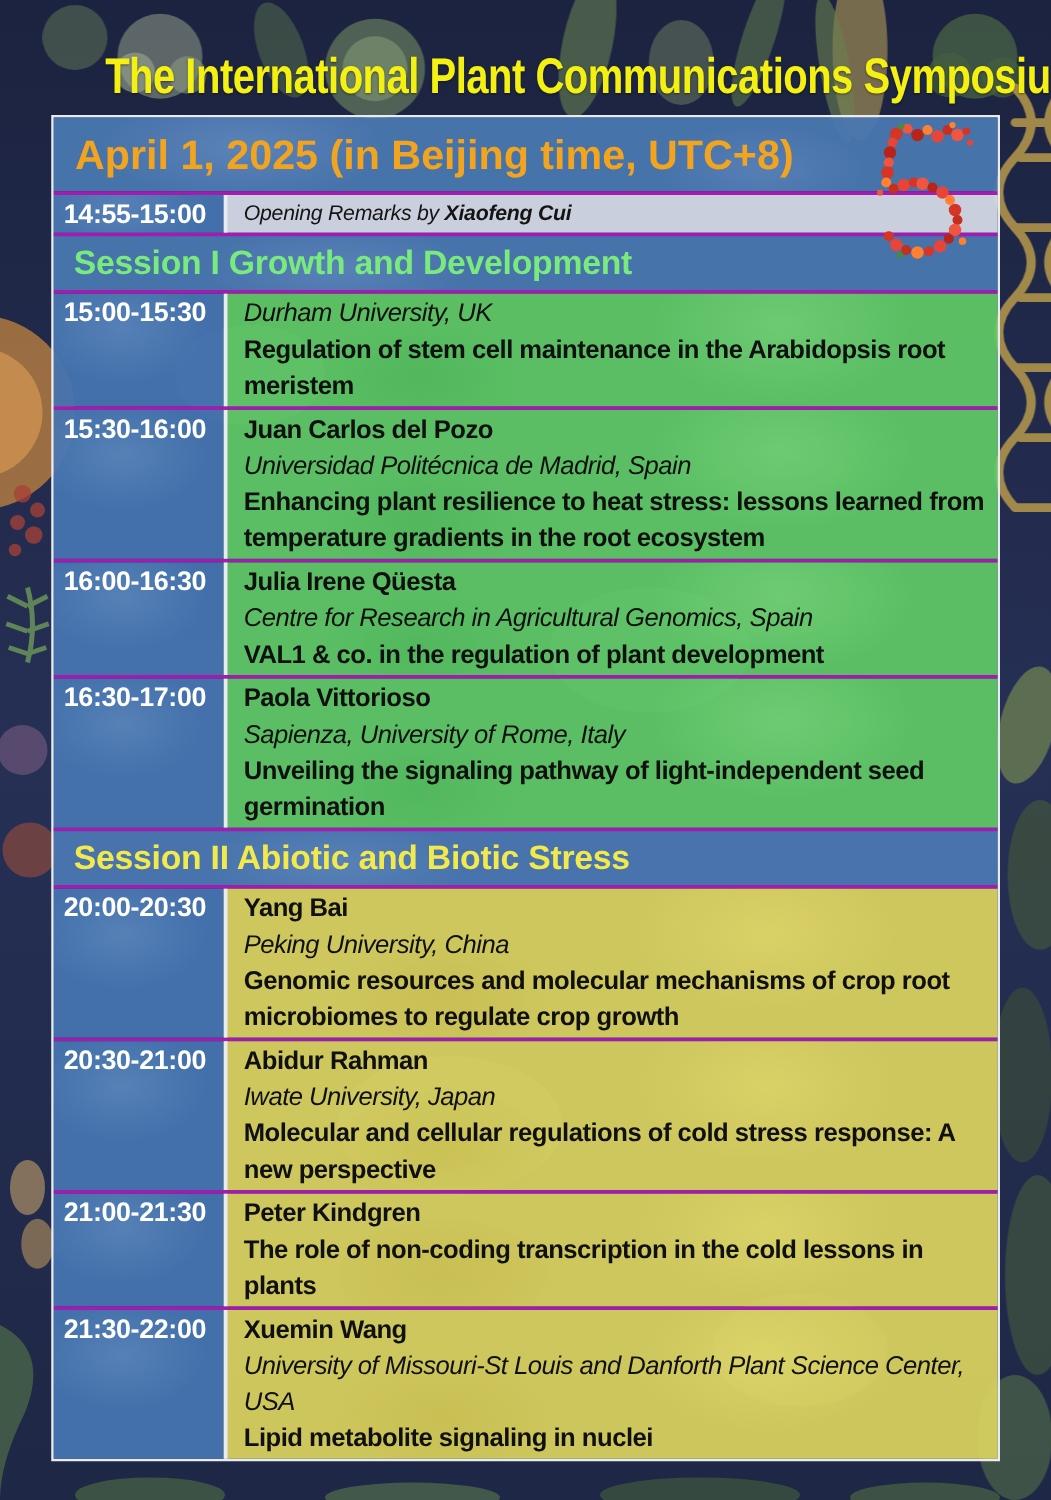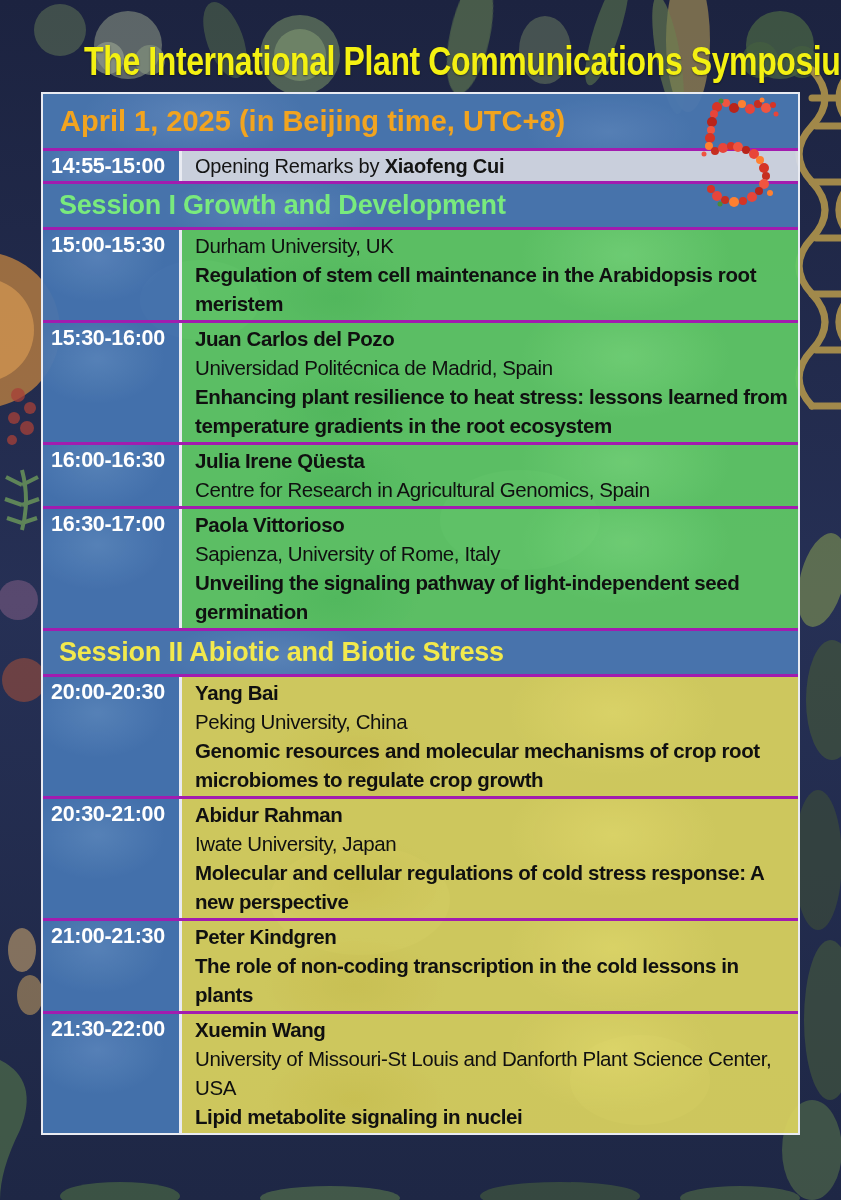--- a/index.html
+++ b/index.html
@@ -22,29 +22,29 @@
   .schedule{
     position:absolute;left:41px;top:92px;width:759px;box-sizing:border-box;
     border:2px solid #e9ebf2;
   }
   .sep{border-top:3px solid #a21caf;}
   .date-header{
     background:
       radial-gradient(ellipse 160px 60px at 20% 40%, rgba(160,190,225,0.22), transparent 70%),
       radial-gradient(ellipse 120px 50px at 75% 70%, rgba(150,185,220,0.18), transparent 70%),
       rgba(74,119,177,0.95);
-    color:#f2a41f;font-weight:bold;font-size:29px;
+    color:#f2a41f;font-weight:bold;font-size:33px;
     padding:11px 0 10px 17px;
   }
   .opening-row{display:flex;}
   .opening-row .time-cell{line-height:28px;padding-top:1px;padding-bottom:1px;}
   .opening-content{
     flex:1;background:rgba(213,218,229,0.94);color:#141414;
-    font-size:20px;line-height:28px;padding:1px 10px 1px 13px;
-    border-left:3px solid #e9ebf2;letter-spacing:-0.2px;
+    font-size:17px;line-height:28px;padding:1px 10px 1px 13px;
+    border-left:3px solid #e9ebf2;letter-spacing:-0.2px;font-style:italic;
   }
   .opening-content b{font-weight:bold;}
   .session-header{
     font-weight:bold;font-size:27px;padding:6px 14px 6px 16px;
     background:
       radial-gradient(ellipse 150px 50px at 30% 60%, rgba(160,190,225,0.2), transparent 70%),
       rgba(74,119,177,0.95);
     letter-spacing:-0.2px;
   }
   .session-header.theme-green{color:#79ea7d;}
@@ -70,21 +70,21 @@
       radial-gradient(ellipse 120px 70px at 25% 75%, rgba(55,165,75,0.28), transparent 70%),
       rgba(97,203,102,0.92);
   }
   .theme-yellow .content-cell{
     background:
       radial-gradient(ellipse 150px 90px at 70% 30%, rgba(240,230,120,0.35), transparent 70%),
       radial-gradient(ellipse 130px 70px at 28% 72%, rgba(190,175,60,0.30), transparent 70%),
       rgba(218,211,95,0.93);
   }
   .speaker{font-weight:bold;}
-  .affil{}
+  .affil{font-style:italic;}
   .talk-title{font-weight:bold;}
 
   .five-deco{position:absolute;left:690px;top:96px;width:92px;height:112px;z-index:5;}
 </style>
 </head>
 <body>
 
 <div class="poster">
 
   <svg class="bg-svg" viewBox="0 0 841 1200" xmlns="http://www.w3.org/2000/svg" aria-hidden="true">
@@ -191,20 +191,21 @@
             <div class="speaker">Juan Carlos del Pozo</div>
             <div class="affil">Universidad Politécnica de Madrid, Spain</div>
             <div class="talk-title">Enhancing plant resilience to heat stress: lessons learned from temperature gradients in the root ecosystem</div>
           </div>
         </div>
         <div class="talk-row sep theme-green">
           <div class="time-cell">16:00-16:30</div>
           <div class="content-cell">
             <div class="speaker">Julia Irene Qüesta</div>
             <div class="affil">Centre for Research in Agricultural Genomics, Spain</div>
+            <div class="talk-title">VAL1 &amp; co. in the regulation of plant development</div>
           </div>
         </div>
         <div class="talk-row sep theme-green">
           <div class="time-cell">16:30-17:00</div>
           <div class="content-cell">
             <div class="speaker">Paola Vittorioso</div>
             <div class="affil">Sapienza, University of Rome, Italy</div>
             <div class="talk-title">Unveiling the signaling pathway of light-independent seed germination</div>
           </div>
         </div>

